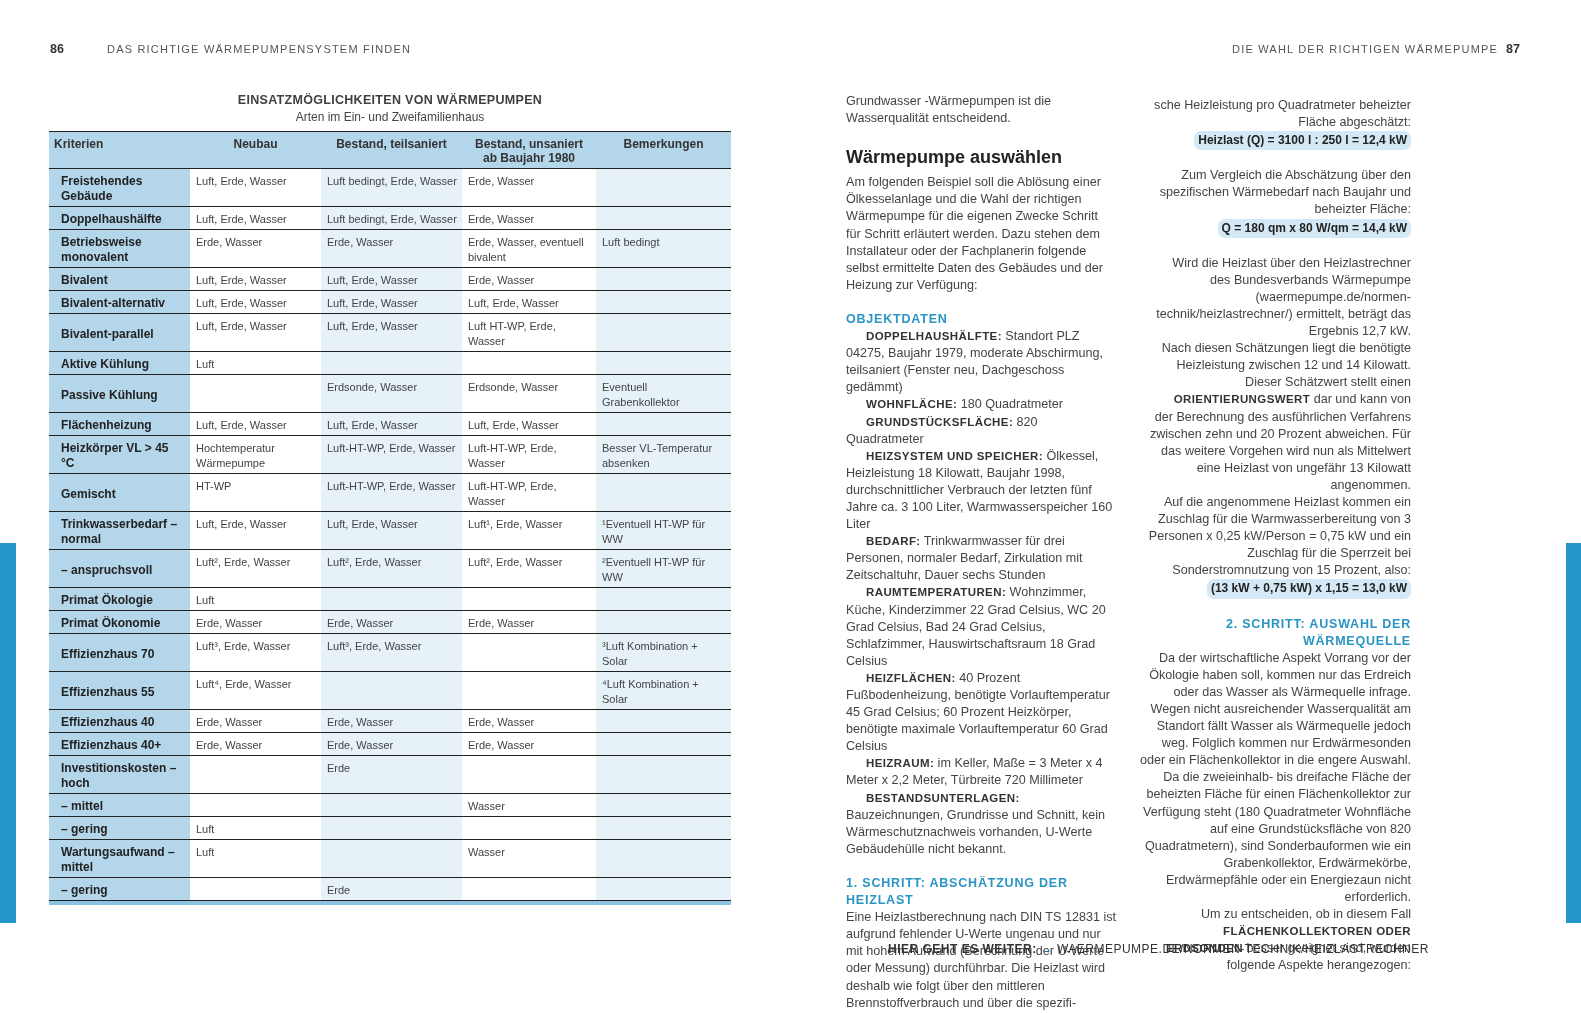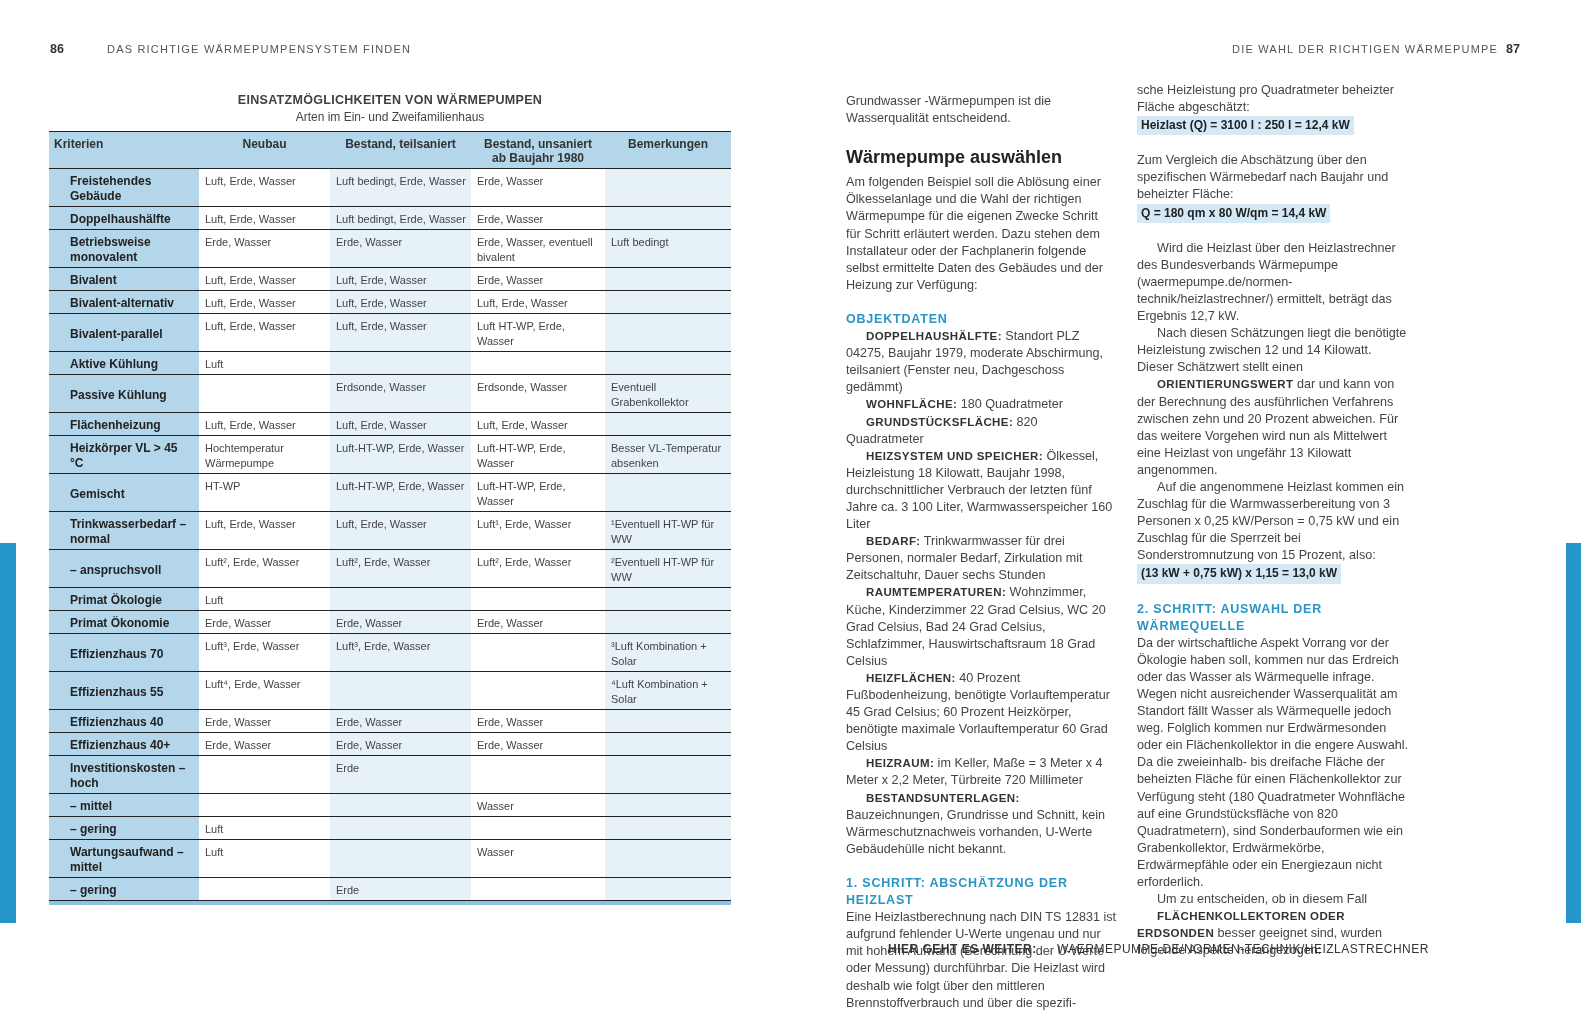--- a/index.html
+++ b/index.html
@@ -10,32 +10,32 @@
   .edge-tab { position:absolute; background:#2596cc; }
 
   
   #tbl-wrap { position:absolute; left:49px; top:93px; width:682px; }
   .tbl-title { text-align:center; font-weight:bold; font-size:12.5px; letter-spacing:0.3px; color:#404040; }
   .tbl-sub { text-align:center; font-size:12px; color:#444; margin-top:3px; }
   table { border-collapse:collapse; width:682px; margin-top:7px; border-top:1px solid #222; font-family:"Liberation Sans", sans-serif;border-radius:12px; }
   th { background:#b4d6ea; font-size:12px; font-weight:bold; color:#333; padding:5px 5px 3px 5px; text-align:center; vertical-align:top; border-bottom:1.5px solid #222; line-height:14px; }
   th.c0 { text-align:left; }
   td { font-size:11px; color:#444; padding:5px 5px 2px 6px; vertical-align:top; border-bottom:1.3px solid #222; line-height:15px; }
-  td.c0 { background:#b4d6ea; font-weight:bold; font-size:12px; color:#222; width:124px; padding-left:21px; }
+  td.c0 { background:#b4d6ea; font-weight:bold; font-size:12px; color:#222; width:124px; padding-left:12px; }
   td.c1 { background:#ffffff; width:120px; }
   td.c2 { background:#e6f1f8; width:130px; }
   td.c3 { background:#ffffff; width:123px; }
   td.c4 { background:#e6f1f8; }
   td.mid { vertical-align:middle; }
   .tbl-bottom { height:4px; background:#8cc3e2; }
 
   
   .col { position:absolute; font-size:12.6px; line-height:17.1px; color:#444; }
   .col p { margin:0; }
-  .hl { background:#d4e8f5; font-weight:bold; font-size:12px; color:#222; padding:1px 4px; display:inline-block; }
+  .hl { background:#d4e8f5; font-weight:bold; font-size:12px; color:#222; padding:1px 4px; display:inline-block;border-radius:7px; }
   .h2 { font-size:18px; font-weight:bold; color:#222; margin:0 0 8px 0; }
   .h3 { font-size:12.5px; font-weight:bold; color:#2a95c4; letter-spacing:0.8px; }
   .lbl { font-weight:bold; font-size:11.5px; letter-spacing:0.4px; color:#333;padding-left:20px; }
   .ind { text-indent:20px; }
   .footer { position:absolute; left:840px; top:942px; font-size:12px; letter-spacing:0.5px; color:#333;padding-left:48px; }
   .footer .arrow { color:#2a95c4; }
 </style>
 </head>
 <body>
 
@@ -250,21 +250,21 @@
       <p><span class="lbl">RAUMTEMPERATUREN:</span><span> Wohnzimmer, Küche, Kinderzimmer 22 Grad Celsius, WC 20 Grad Celsius, Bad 24 Grad Celsius, Schlafzimmer, Hauswirtschaftsraum 18 Grad Celsius</span></p>
       <p><span class="lbl">HEIZFLÄCHEN:</span><span> 40 Prozent Fußbodenheizung, benötigte Vorlauftemperatur 45 Grad Celsius; 60 Prozent Heizkörper, benötigte maximale Vorlauftemperatur 60 Grad Celsius</span></p>
       <p><span class="lbl">HEIZRAUM:</span><span> im Keller, Maße = 3 Meter x 4 Meter x 2,2 Meter, Türbreite 720 Millimeter</span></p>
       <p><span class="lbl">BESTANDSUNTERLAGEN:</span><span> Bauzeichnungen, Grundrisse und Schnitt, kein Wärmeschutznachweis vorhanden, U-Werte Gebäudehülle nicht bekannt.</span></p>
     </div>
   <div style="height:17px"></div>
   <div class="h3">1. SCHRITT: ABSCHÄTZUNG DER HEIZLAST</div>
   <p>Eine Heizlastberechnung nach DIN TS 12831 ist aufgrund fehlender U-Werte ungenau und nur mit hohem Aufwand (Berechnung der U-Werte oder Messung) durchführbar. Die Heizlast wird deshalb wie folgt über den mittleren Brennstoffverbrauch und über die spezifi-</p>
 </div>
 
-<div class="col" style="left:1137px; top:82px; width:274px;">
+<div class="col" style="left:1137px; top:97px; width:274px;text-align:right;">
   <p>sche Heizleistung pro Quadratmeter beheizter Fläche abgeschätzt:</p>
   <span class="hl">Heizlast (Q) = 3100 l : 250 l = 12,4 kW</span>
   <div style="height:17px"></div>
   <p>Zum Vergleich die Abschätzung über den spezifischen Wärmebedarf nach Baujahr und beheizter Fläche:</p>
   <span class="hl">Q = 180 qm x 80 W/qm = 14,4 kW</span>
   <div style="height:17px"></div>
   <p class="ind">Wird die Heizlast über den Heizlastrechner des Bundesverbands Wärmepumpe (waermepumpe.de/normen-technik/heizlastrechner/) ermittelt, beträgt das Ergebnis 12,7 kW.</p>
   <p class="ind"><span>Nach diesen Schätzungen liegt die benötigte Heizleistung zwischen 12 und 14 Kilowatt. Dieser Schätzwert stellt einen </span><span class="lbl">ORIENTIERUNGSWERT</span><span> dar und kann von der Berechnung des ausführlichen Verfahrens zwischen zehn und 20 Prozent abweichen. Für das weitere Vorgehen wird nun als Mittelwert eine Heizlast von ungefähr 13 Kilowatt angenommen.</span></p>
   <p class="ind">Auf die angenommene Heizlast kommen ein Zuschlag für die Warmwasserbereitung von 3 Personen x 0,25 kW/Person = 0,75 kW und ein Zuschlag für die Sperrzeit bei Sonderstromnutzung von 15 Prozent, also:</p>
   <span class="hl">(13 kW + 0,75 kW) x 1,15 = 13,0 kW</span>

